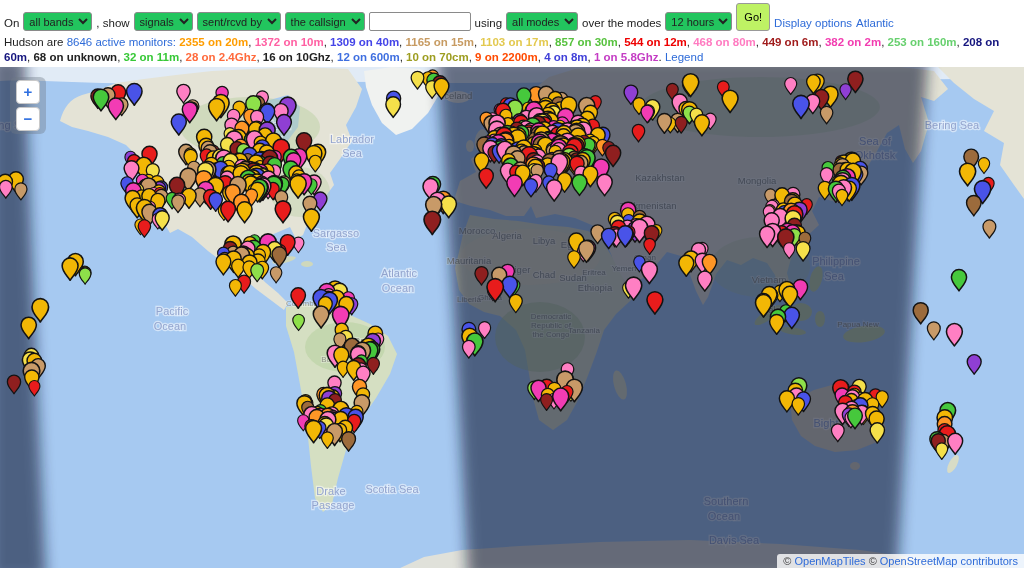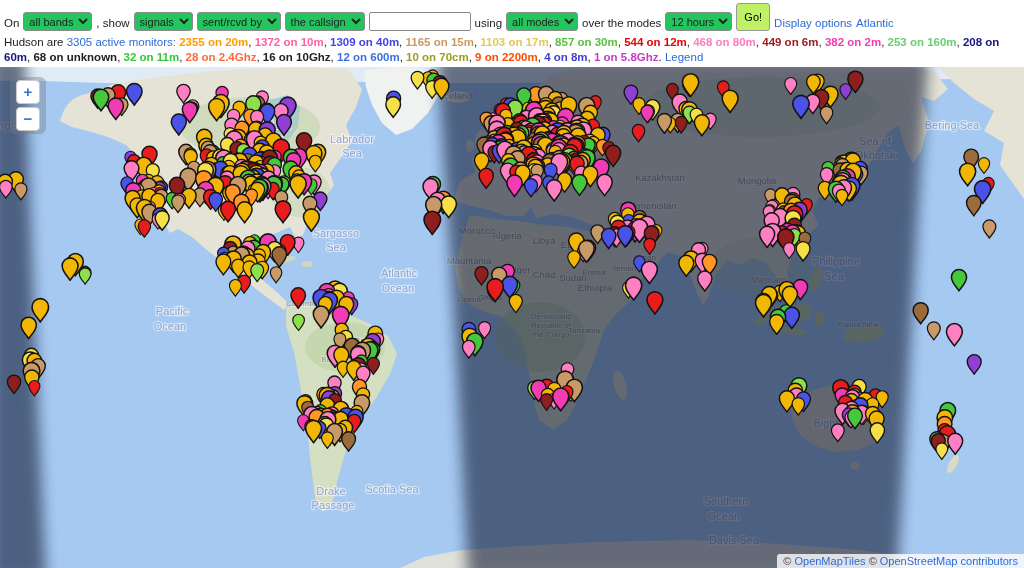--- a/index.html
+++ b/index.html
@@ -47,21 +47,21 @@
     <span>using</span>
     <select><option>all modes</option></select>
     <span>over the modes</span>
     <select><option>12 hours</option></select>
     <button>Go!</button>
     <a href="#">Display options</a>
     <a href="#">Atlantic</a>
   </div>
   <div class="statline">
     <span>Hudson are</span>
-    <a href="#">3305 active monitors:</a>
+    <a href="#">8646 active monitors:</a>
     <span><span class="bandspan" style="color: rgb(255, 157, 0);">2355 on 20m</span>, <span class="bandspan" style="color: rgb(255, 95, 162);">1372 on 10m</span>, <span class="bandspan" style="color: rgb(68, 68, 232); font-weight: bold;">1309 on 40m</span>, <span class="bandspan" style="color: rgb(199, 155, 98);">1165 on 15m</span>, <span class="bandspan" style="color: rgb(227, 201, 79);">1103 on 17m</span>, <span class="bandspan" style="color: rgb(87, 194, 62);">857 on 30m</span>, <span class="bandspan" style="color: rgb(238, 0, 0); font-weight: bold;">544 on 12m</span>, <span class="bandspan" style="color: rgb(255, 123, 193);">468 on 80m</span>, <span class="bandspan" style="color: rgb(160, 28, 28); font-weight: bold;">449 on 6m</span>, <span class="bandspan" style="color: rgb(242, 60, 176);">382 on 2m</span>, <span class="bandspan" style="color: rgb(103, 208, 110);">253 on 160m</span>, <span class="bandspan" style="color: rgb(21, 21, 126); font-weight: bold;">208 on 60m</span>, <span class="bandspan" style="color: rgb(34, 34, 34);">68 on unknown</span>, <span class="bandspan" style="color: rgb(55, 200, 55);">32 on 11m</span>, <span class="bandspan" style="color: rgb(255, 106, 60);">28 on 2.4Ghz</span>, <span class="bandspan" style="color: rgb(34, 34, 34);">16 on 10Ghz</span>, <span class="bandspan" style="color: rgb(63, 111, 224);">12 on 600m</span>, <span class="bandspan" style="color: rgb(157, 157, 32);">10 on 70cm</span>, <span class="bandspan" style="color: rgb(255, 74, 0); font-weight: bold;">9 on 2200m</span>, <span class="bandspan" style="color: rgb(64, 64, 216); font-weight: bold;">4 on 8m</span>, <span class="bandspan" style="color: rgb(196, 60, 196); font-weight: bold;">1 on 5.8Ghz</span>. </span><a href="#">Legend</a>
   </div>
 </div>
 
 <div id="map">
   <svg id="mapsvg" width="1024" height="502" viewBox="0 0 1024 502" xmlns="http://www.w3.org/2000/svg">
     <defs>
       <filter id="soft" x="-20%" y="-20%" width="140%" height="140%">
         <feGaussianBlur stdDeviation="7"></feGaussianBlur>
       </filter>

